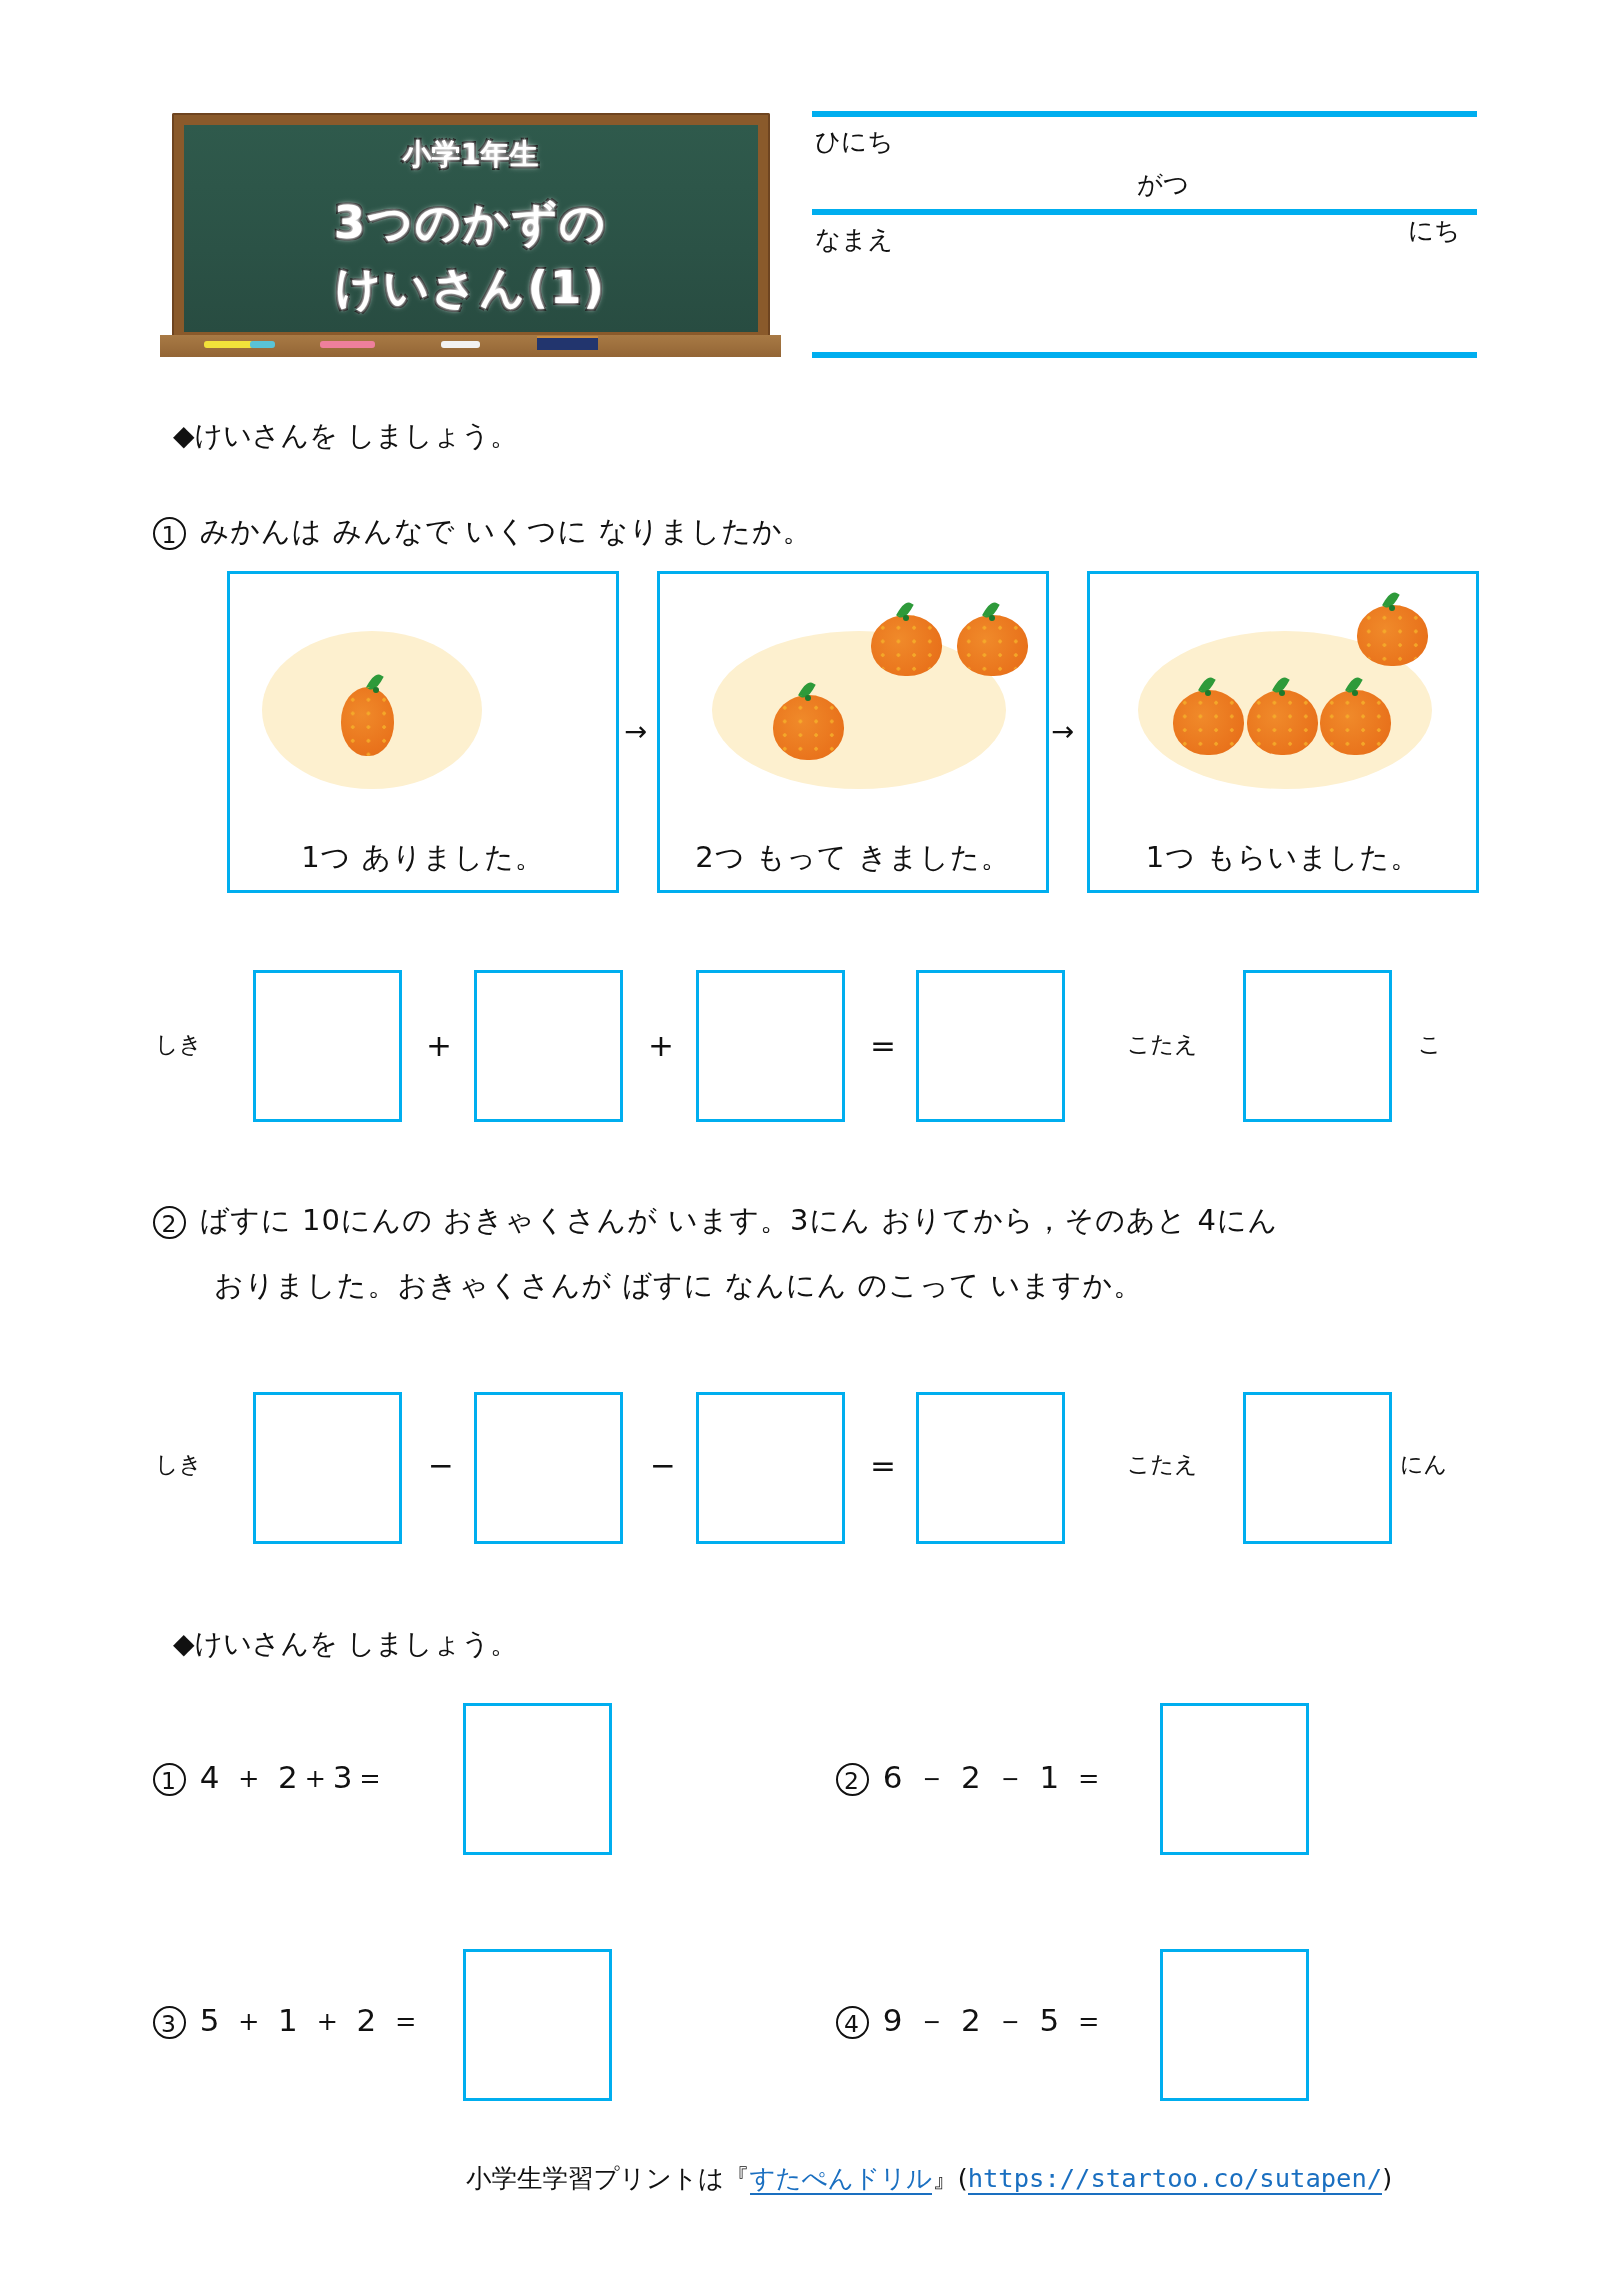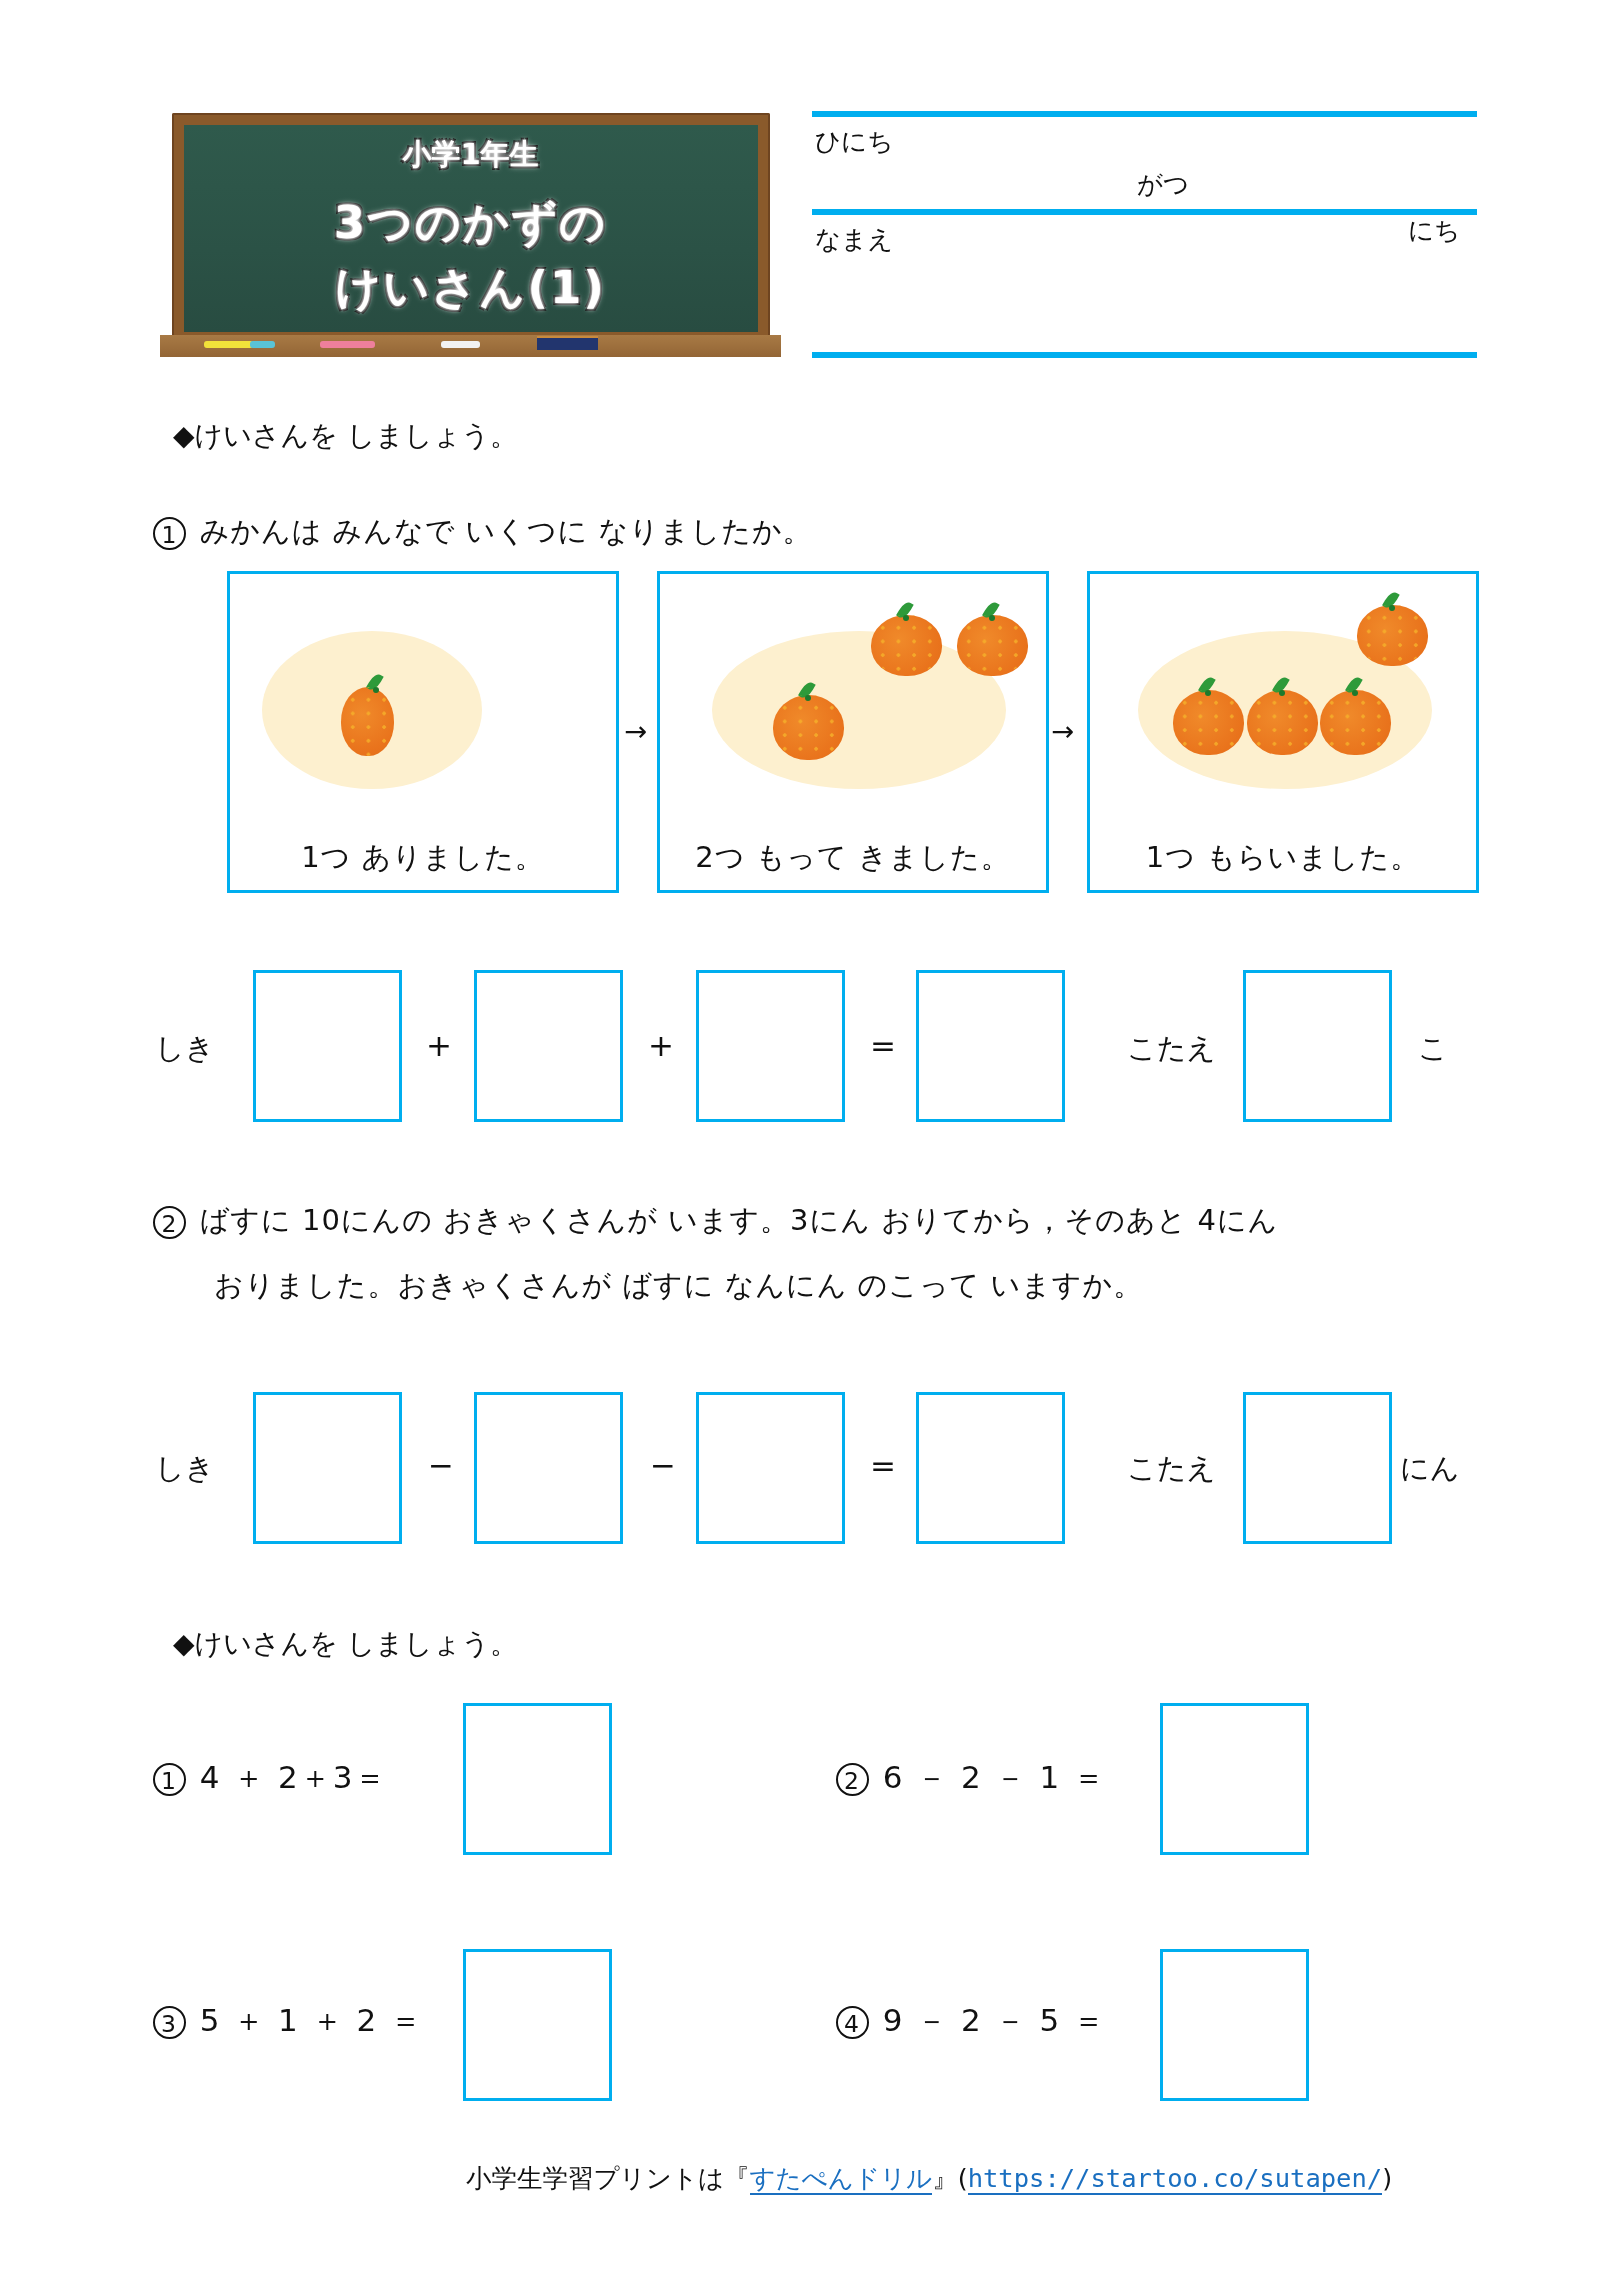--- a/index.html
+++ b/index.html
@@ -44,21 +44,21 @@
     background:#2e9a3a; border-radius:70% 0 70% 0; transform:rotate(30deg); }
   .orange::after { content:""; position:absolute; left:32px; top:0px; width:5.9px; height:5.9px; background:#1d7a2c; border-radius:50%; }
   .dots { position:absolute; inset:0; background-image: radial-gradient(circle, #f6b32b 1.5px, transparent 2px);
     background-size:15.7px 13.7px; background-position:3.9px 5.9px; border-radius:50%; opacity:0.8; }
   .panel-cap { position:absolute; left:0; right:0; bottom:11.8px; text-align:center; font-size:29px; letter-spacing:1px; }
   .arrow { position:absolute; font-size:27.4px; top:716px; }
 
   
   .box { position:absolute; width:149px; height:152px; border:3.9px solid #00aeef; box-sizing:border-box; background:#fff; }
   .op { position:absolute; font-size:31px; }
-  .lbl { position:absolute; font-size:29px; }
+  .lbl { position:absolute; font-size:23px; }
 
   .drill { position:absolute; font-size:31px; white-space:nowrap; letter-spacing:2px; }
 
   .footer { position:absolute; left:466px; top:2161px; font-size:25.5px; white-space:nowrap;text-align:right; }
   .footer a { color:#1a6fc0; text-decoration:none; border-bottom:2.9px solid #1a6fc0; }
 </style>
 </head>
 <body>
 
 <div class="abs board">

